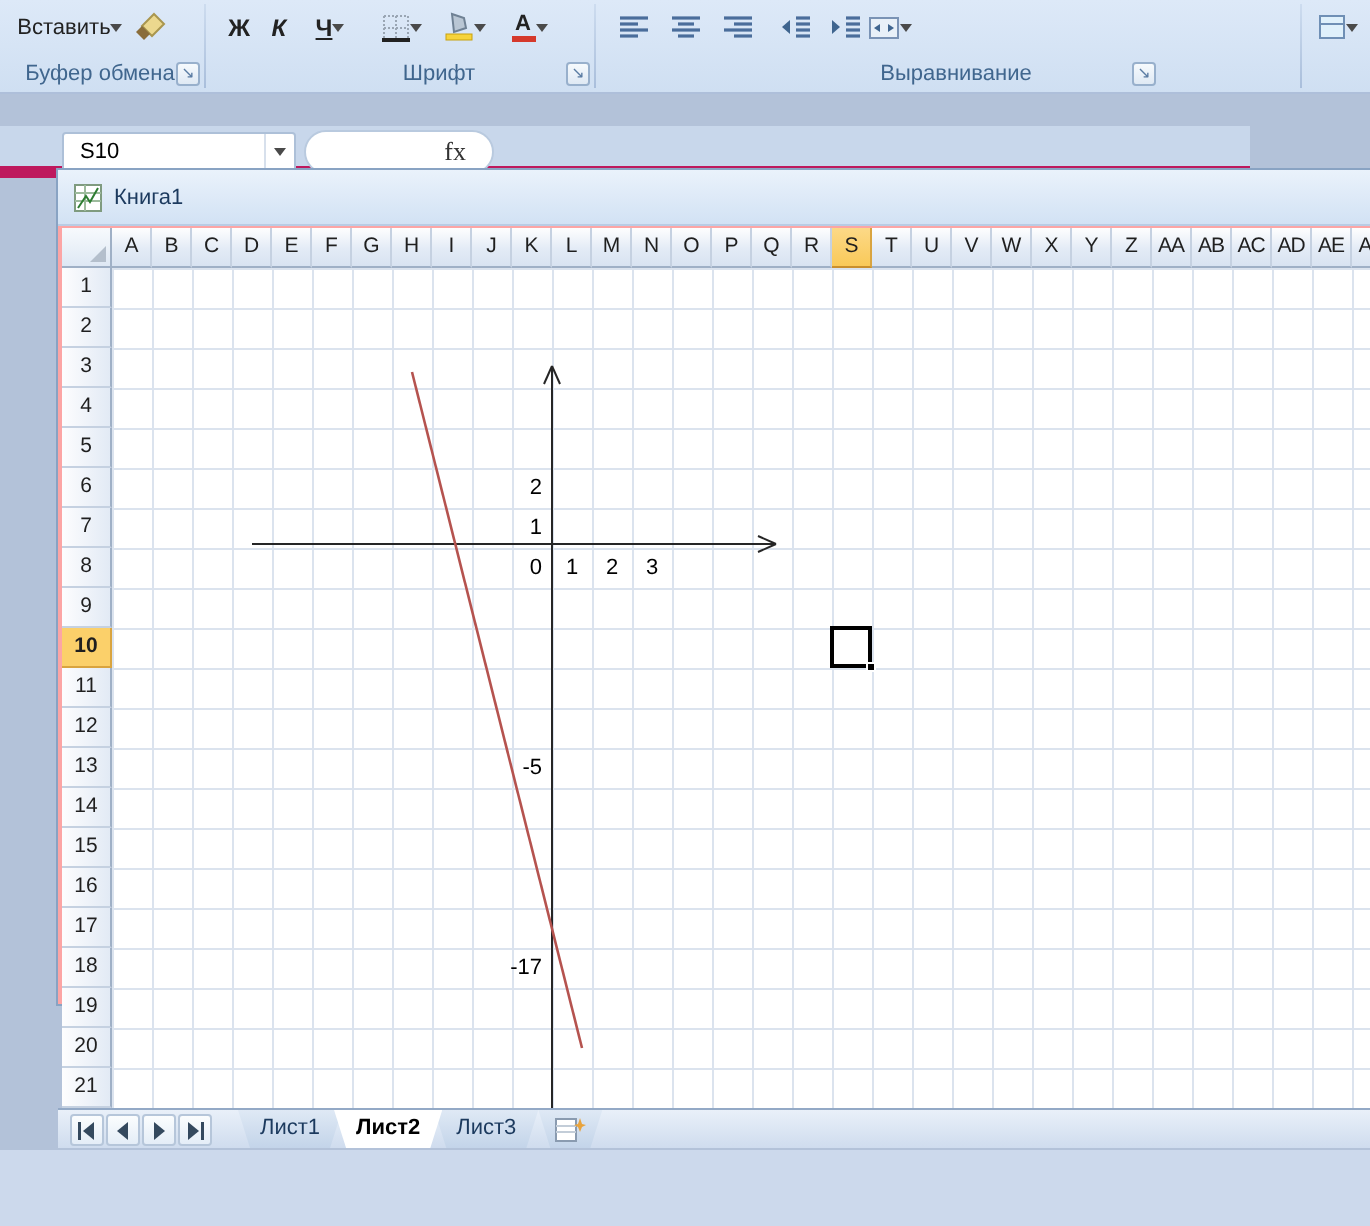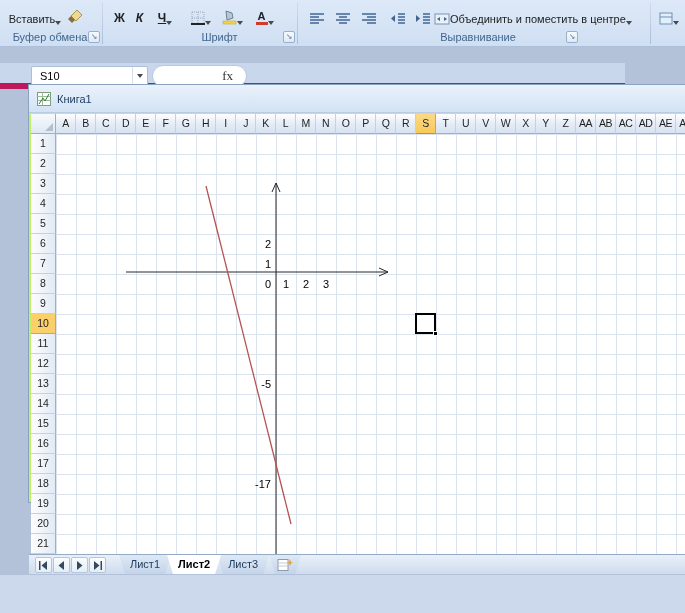--- a/index.html
+++ b/index.html
@@ -3,21 +3,21 @@
 <meta charset="utf-8">
 <style>
   * { margin:0; padding:0; box-sizing:border-box; }
   html,body { background:#fff; }
   body { width:685px; height:613px; font-family:"Liberation Sans", sans-serif; }
   .screen { position:relative; width:685px; height:613px; background:#b3c2d9; overflow:hidden; }
 
   
   .ribbon { position:absolute; left:0; top:0; width:685px; height:47px;
             background:linear-gradient(#dde9f8,#cfdff2); border-bottom:1px solid #aebfda; }
-  .rbtn { position:absolute; top:2px; height:23px; display:flex; align-items:flex-end;
+  .rbtn { position:absolute; top:2px; height:23px; display:flex; align-items:center;
           justify-content:center; gap:0; font-size:11px; color:#222; border-radius:3px; }
   .dna { width:0; height:0; border-left:3px solid transparent; border-right:3px solid transparent;
          border-top:4px solid #4a4a4a; }
   .gsep { position:absolute; top:2px; height:42px; width:1px;
           background:linear-gradient(#cddcef,#a9bedb); }
   .glabel { position:absolute; top:31px; height:14px; font-size:11px; color:#40668e; text-align:center; }
   .launcher { position:absolute; top:31px; width:12px; height:12px; border:1px solid #98b0cc;
               border-radius:2px; background:linear-gradient(#f6fafd,#dfe9f4); color:#5a7ca3;
               font-size:8px; line-height:10px; text-align:center; }
   .blet { font-size:12px; }
@@ -35,41 +35,41 @@
   .name-box .val { padding-left:8px; flex:1; }
   .nb-arrow { width:15px; height:100%; border-left:1px solid #d7e0ec; display:flex;
               align-items:center; justify-content:center; }
   .fx-capsule { position:absolute; left:152px; top:2px; width:95px; height:22px; background:#fff;
                 border:1px solid #b9cadf; border-radius:11px; display:flex; align-items:center;
                 justify-content:flex-end; }
   .fx { font-family:"Liberation Serif", serif; font-size:13px; color:#333;
         margin-right:13px; }
 
   
-  .workbook { position:absolute; left:28px; top:84px; width:657px; height:419px; background:#bef264;
+  .workbook { position:absolute; left:28px; top:84px; width:657px; height:419px; background:#fca5a5;
               border:1px solid #89a3c3; border-right:none; }
   .wb-title { position:absolute; left:0; top:0; width:100%; height:28px;
               background:linear-gradient(#eaf2fb,#d2e2f4); border-bottom:1px solid #b9cce4;
               display:flex; align-items:center; padding-left:8px; gap:6px; font-size:11px; color:#1c3a5e; }
   .corner { position:absolute; left:2px; top:29px; width:25px; height:20px;
             background:linear-gradient(#f7fafd,#dee8f4); border-right:1px solid #9fb0c6;
             border-bottom:1px solid #9fb0c6; }
   .corner::after { content:""; position:absolute; right:2px; bottom:2px; width:0; height:0;
                    border-left:8px solid transparent; border-bottom:8px solid #b4bfcc; }
   .col-headers { position:absolute; left:27px; top:29px; width:630px; height:20px; display:flex; overflow:hidden; }
   .colh { flex:0 0 20px; width:20px; height:20px; line-height:19px; text-align:center; font-size:10.5px;
           letter-spacing:-0.5px; color:#1f1f1f; background:linear-gradient(#fefefe,#e3ebf6 55%,#d8e3f1);
           border-right:1px solid #c5d1e1; border-bottom:1px solid #9fb0c6; }
   .colh.hl { background:linear-gradient(#fcd987,#f9c959); border-right:1px solid #d9a43f;
              border-bottom:1px solid #c98f2d; }
   .row-headers { position:absolute; left:2px; top:49px; width:25px; height:420px; overflow:hidden; }
   .rowh { width:25px; height:20px; line-height:19px; text-align:center; font-size:10.5px; color:#1f1f1f;
           background:linear-gradient(to right,#fdfdfe,#e2eaf5); border-right:1px solid #9fb0c6;
           border-bottom:1px solid #c5d1e1; }
-  .rowh.hl { background:#fbd06a; border-bottom:1px solid #d9a43f; border-right:1px solid #d9a43f; }
+  .rowh.hl { background:#fbd06a; border-bottom:1px solid #d9a43f; border-right:1px solid #d9a43f;font-weight:bold; }
   .grid { position:absolute; left:27px; top:49px; width:630px; height:420px; background:#fff;
           background-image:linear-gradient(to right,#dbe3ee 1px,transparent 1px),
                            linear-gradient(to bottom,#dbe3ee 1px,transparent 1px);
           background-size:20px 20px; overflow:hidden; }
   .chart { position:absolute; left:0; top:0; pointer-events:none; }
   .cell-layer { position:absolute; left:0; top:0; width:100%; height:100%; }
   .cellval { position:absolute; height:20px; line-height:20px; font-size:11px; color:#000; }
   .cellval.a-center { width:20px; text-align:center; }
   .cellval.a-right { width:40px; text-align:right; padding-right:5px; }
   .selection { position:absolute; width:21px; height:21px; border:2px solid #000; }
@@ -201,21 +201,20 @@
             <line x1="8" y1="11" x2="15" y2="11"></line>
         </g>
       </svg>
     </div>
     <div class="rbtn" style="left:432px;width:212px;justify-content:flex-start;padding-left:2px;">
       <svg width="16" height="12">
         <rect x="1" y="1" width="14" height="10" fill="#e8f0f8" stroke="#7a93b5"></rect>
         <polygon points="3,6 6,4 6,8" fill="#3f658f"></polygon>
         <polygon points="13,6 10,4 10,8" fill="#3f658f"></polygon>
       </svg>
-      <span>Объединить и поместить в центре</span>
       <span class="dna"></span>
     </div>
     <div class="gsep" style="left:650px;"></div>
     <div class="rbtn" style="left:655px;width:28px;">
       <svg width="14" height="13">
         <rect x="1" y="1" width="12" height="11" fill="#dff0fb" stroke="#6f8fb5"></rect>
         <line x1="1" y1="5" x2="13" y2="5" stroke="#6f8fb5"></line>
       </svg>
       <span class="dna"></span>
     </div>

